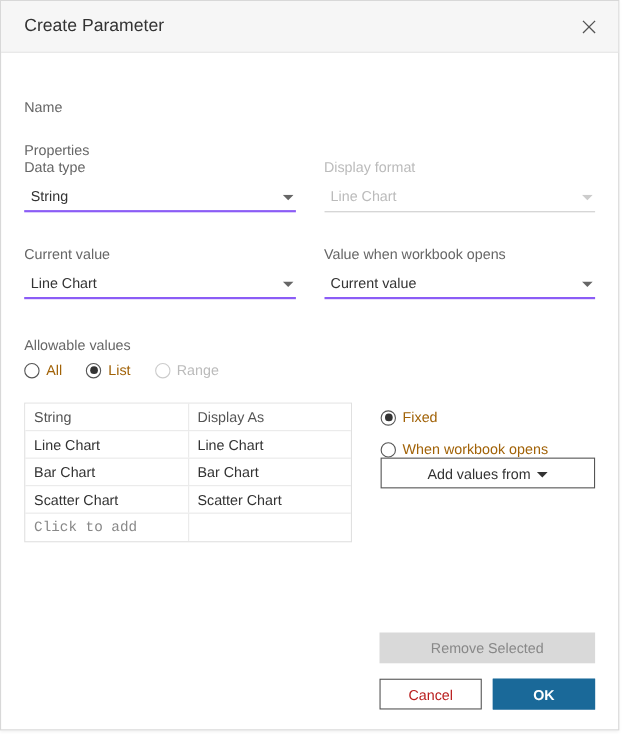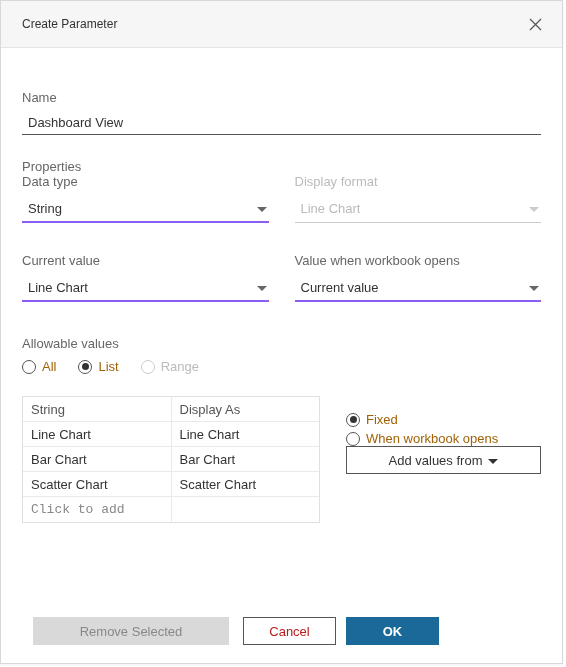--- a/index.html
+++ b/index.html
@@ -23,21 +23,21 @@
   }
   .title-bar {
     height: 47px;
     background: #f6f6f6;
     border-bottom: 1px solid #e5e5e5;
     display: flex;
     align-items: center;
     padding: 0 18px 0 21px;
   }
   .title-bar .title {
-    font-size: 12px;
+    font-size: 16px;
     color: #333;
   }
   .title-bar .close {
     margin-left: auto;
     width: 18px; height:18px;
     display:flex; align-items:center; justify-content:center;
     color:#555;
     cursor:pointer;
   }
   .content { padding: 20px 21px 0 21px; }
@@ -96,36 +96,36 @@
   .table .tr { display:flex; height:25px; border-bottom:1px solid #e9e9e9; }
   .table .tr:last-child { border-bottom:none; }
   .table .th { background:#fff; color:#555; }
   .table .td, .table .th > div {
     flex:1; padding: 4px 8px; display:flex; align-items:center;
     border-right:1px solid #e9e9e9;
   }
   .table .td:last-child, .table .th > div:last-child { border-right:none; }
   .table .add-row { color:#888; cursor:pointer;font-family:Liberation Mono, monospace; }
   .right-col { flex:1; }
-  .radio-v { display:flex; flex-direction:column; gap:4px; margin-top:16px; }
+  .radio-v { display:flex; flex-direction:column; gap:14px; margin-top:6px; }
   .btn-outline {
     border:1px solid #555;
     background:#fff;
     height:28px;
     width:100%;
     display:flex; align-items:center; justify-content:center;
     gap:6px;
     font-size:13px;
     margin-top:0;
     cursor:pointer;
   }
   .footer {
     position:absolute;
-    bottom: 18px; right: 21px; left:32px;
-    display:flex; flex-direction:row; align-items:flex-end; gap:14px;
+    bottom: 18px; right: 21px; left:21px;
+    display:flex; flex-direction:column; align-items:flex-end; gap:14px;
   }
   .remove-btn {
     width: 196px; height:28px;
     background:#d9d9d9;
     color:#888;
     display:flex; align-items:center; justify-content:center;
     font-size:13px;
   }
   .btn-row { display:flex; gap:10px; }
   .btn {
@@ -151,21 +151,20 @@
     <span class="close">
       <svg width="13" height="13" viewBox="0 0 13 13">
           <path d="M1 1 L12 12 M12 1 L1 12" stroke="#555" stroke-width="1.2" fill="none"></path>
         </svg>
     </span>
   </div>
 
   <div class="content">
 
     <div class="label first">Name</div>
-    <input class="underline-input" value="Dashboard View" style="">
 
     <div class="section-label">Properties</div>
 
     <div class="row" style="">
       <div class="col">
         <div class="field-label">Data type</div>
         <div class="dropdown">
           <span class="txt">String</span>
           <span class="caret"><svg class="caret-svg" viewBox="0 0 10 6">
                 <path d="M0 0 L5 5 L10 0 Z" fill="#666"></path>

